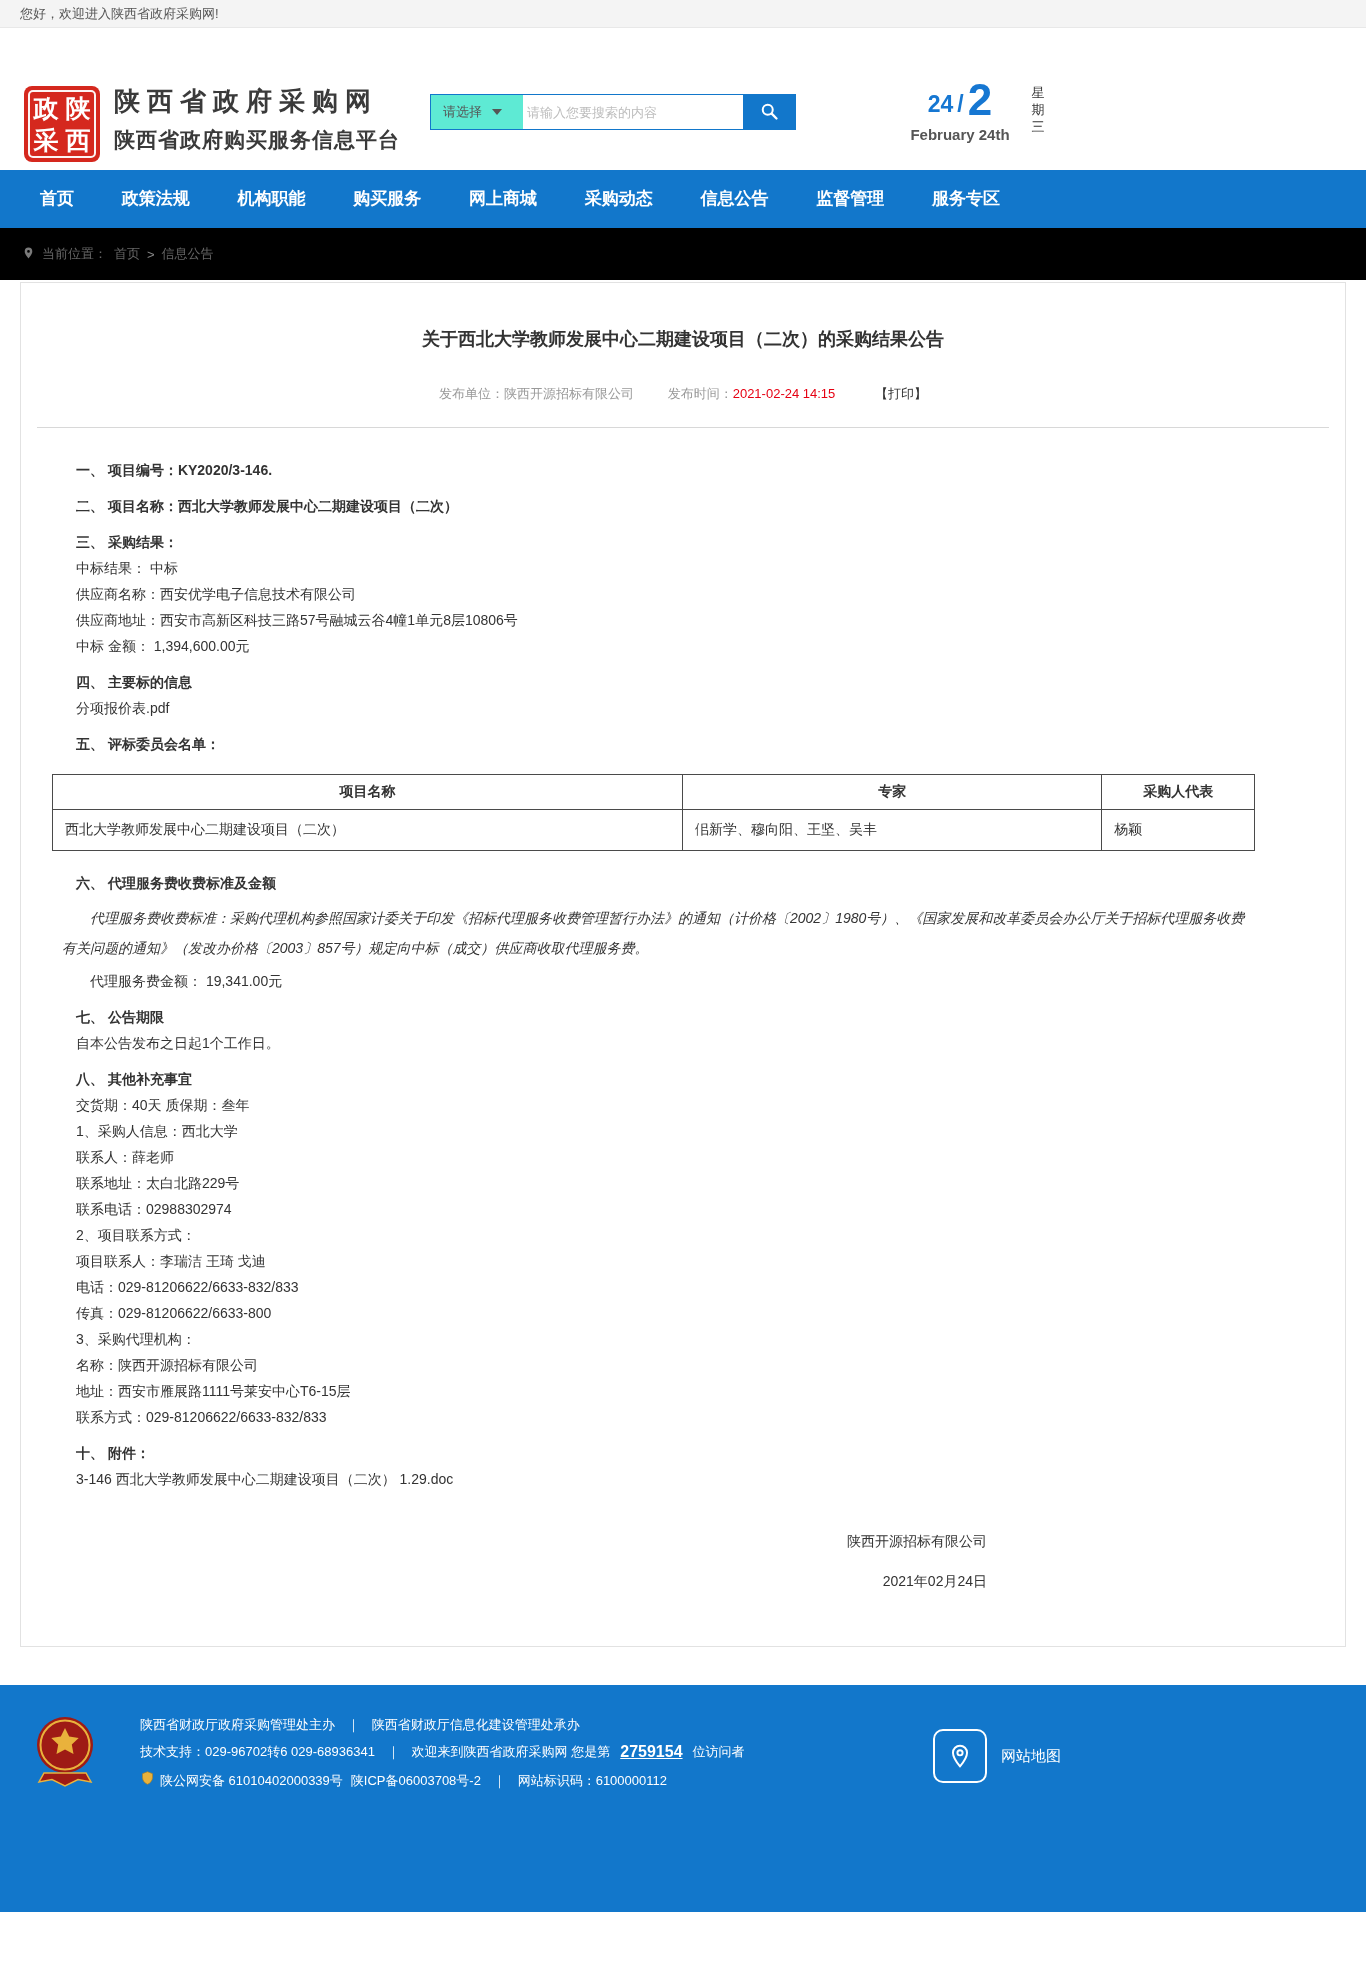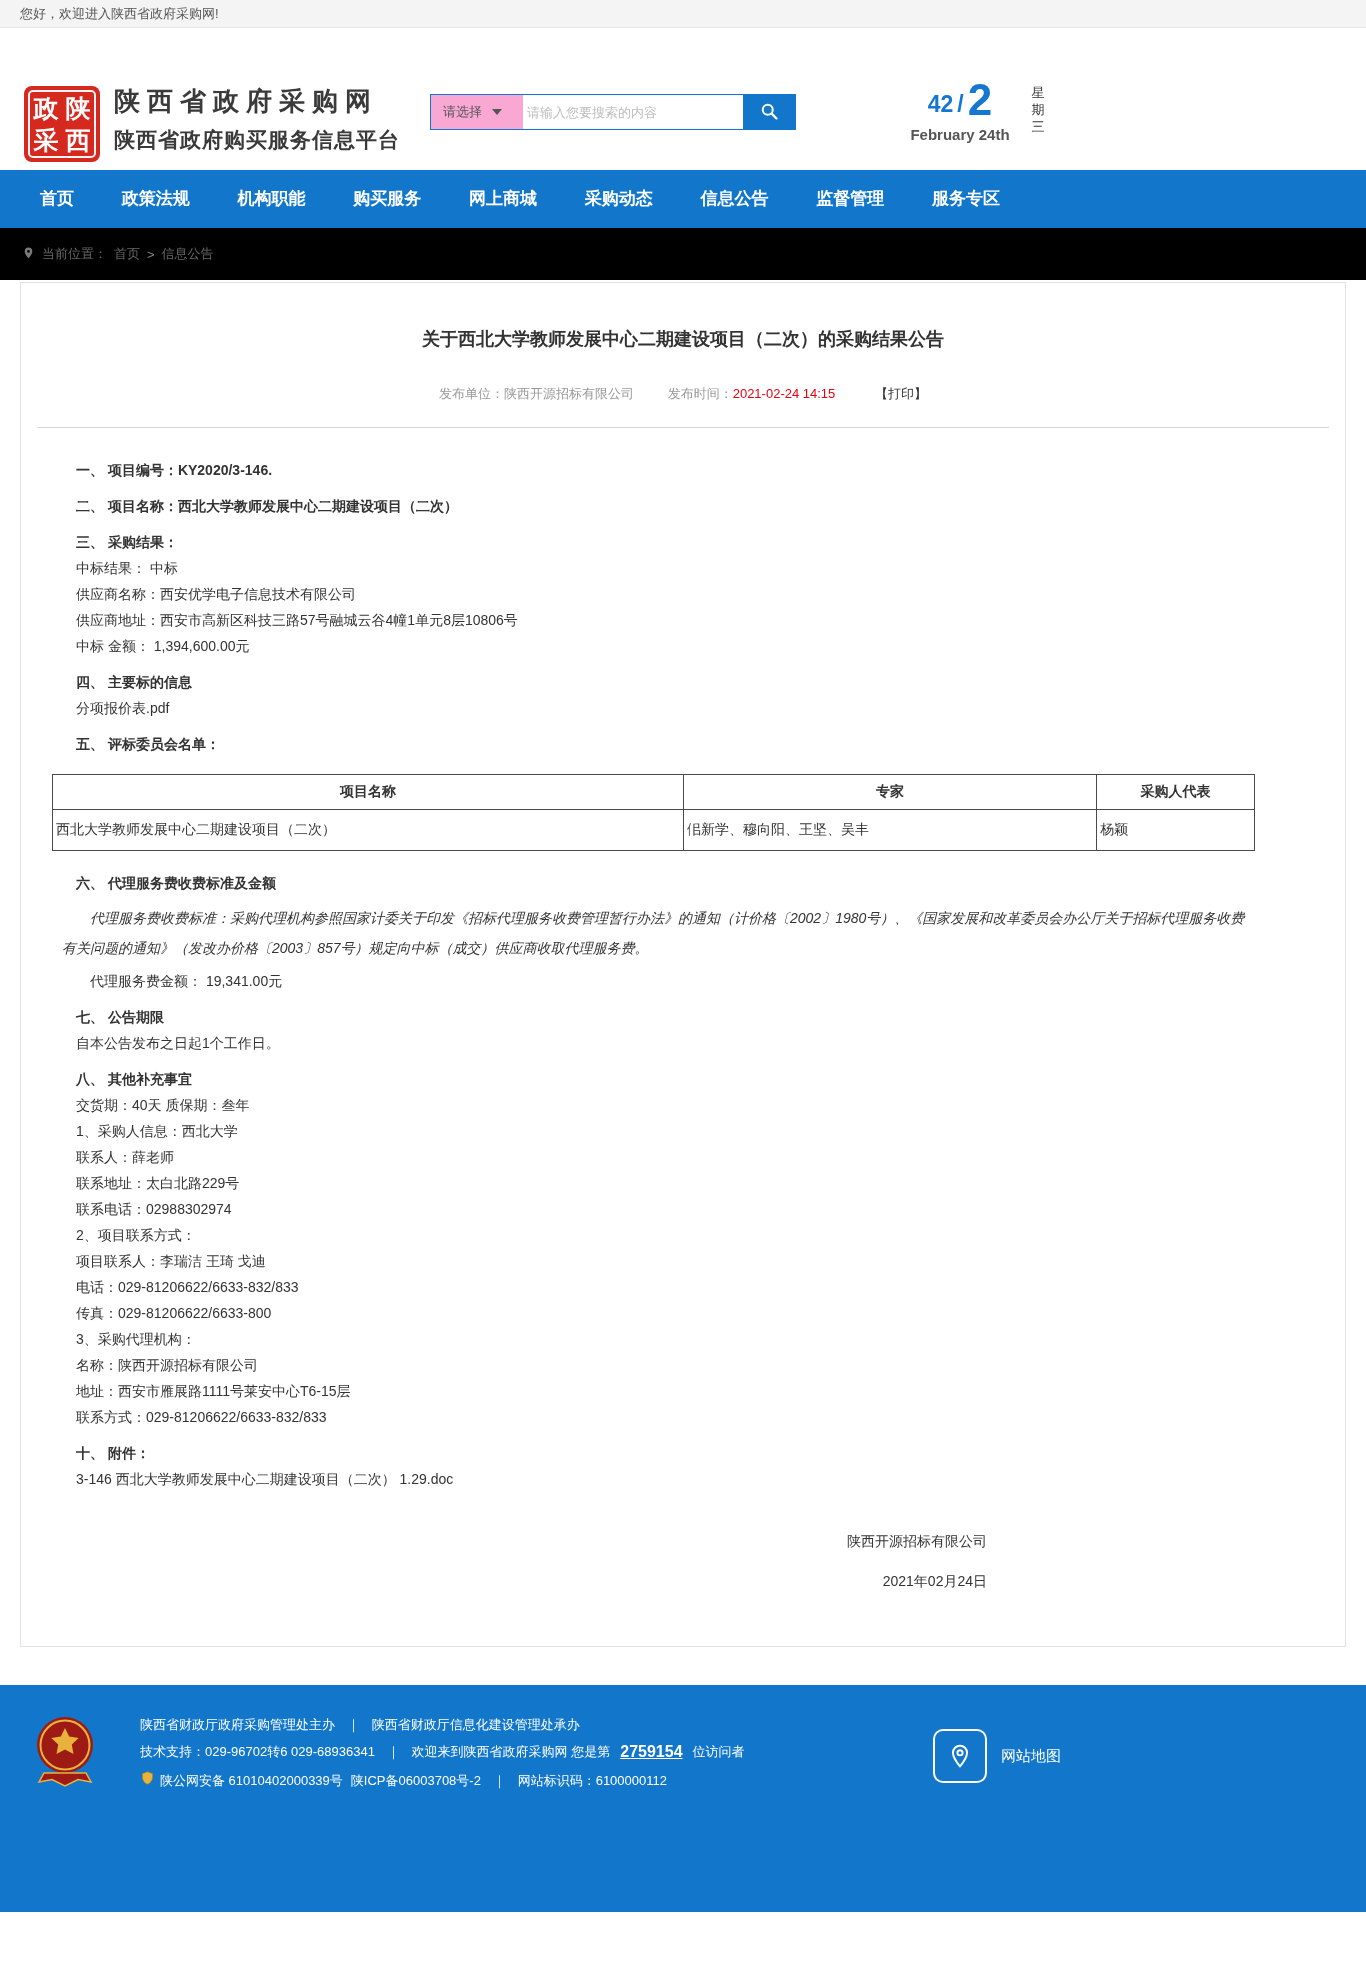--- a/index.html
+++ b/index.html
@@ -29,21 +29,21 @@
     display:grid; grid-template-columns:1fr 1fr; grid-template-rows:1fr 1fr;
     align-items:center; justify-items:center;
     color:#fff; font-weight:bold; font-size:25px; line-height:1;
     font-family:"Liberation Serif","DejaVu Serif",serif;
   }
   .site-titles { position:absolute; left:114px; top:56px; color:#3a3a3a; }
   .site-title { font-size:26px; font-weight:bold; letter-spacing:7px; }
   .site-subtitle { font-size:21px; font-weight:bold; margin-top:7px; letter-spacing:1px; }
   .search-box {
     position:absolute; left:430px; top:66px; width:366px; height:36px;
-    border:1px solid #1277cb; display:flex; align-items:stretch; background:#f9a8d4;
+    border:1px solid #1277cb; display:flex; align-items:stretch; background:#5eead4;
   }
   .search-select {
     width:92px; display:flex; align-items:center; gap:10px;
     padding-left:12px; font-size:13px; color:#555; cursor:pointer;
   }
   .caret-down {
     width:0; height:0; border-left:5px solid transparent; border-right:5px solid transparent;
     border-top:6px solid #555;
   }
   .search-input {
@@ -94,21 +94,21 @@
   .hd { font-weight:bold; padding-top:20px; }
   .wide { margin-left:6px; text-indent:28px; line-height:30px; padding-top:12px;font-style:italic; }
   .ind { margin-left:6px; text-indent:28px; }
   .committee-table {
     width:1203px; margin:22px 0 4px -4px; border-collapse:collapse; font-size:14px;
   }
   .committee-table th {
     border:1px solid #4a4a4a; height:35px; font-weight:bold; text-align:center;
   }
   .committee-table td {
-    border:1px solid #4a4a4a; height:41px; text-align:left; padding-left:3px;
+    border:1px solid #4a4a4a; height:41px; text-align:left; padding-left:12px;
   }
   .doc-link { cursor:pointer; }
   .signature { text-align:right; padding-right:268px; }
   .sig-1 { margin-top:46px; }
   .sig-2 { margin-top:22px; }
   
   .footer { margin-top:38px; background:#1277cb; height:227px; position:relative; color:#fff; }
   .footer-emblem { position:absolute; left:34px; top:30px; }
   .footer-lines { position:absolute; left:140px; top:22px; font-size:13px; }
   .footer-line { margin-top:9px; display:flex; align-items:center; gap:8px; line-height:18px; }
@@ -169,21 +169,21 @@
     <input class="search-input" type="text" placeholder="请输入您要搜索的内容" style="">
     <button class="search-btn">
       <span><svg width="20" height="20" viewBox="0 0 24 24">
             <circle cx="10.5" cy="10.5" r="6" fill="none" stroke="#fff" stroke-width="2.4"></circle>
             <line x1="15.2" y1="15.2" x2="21" y2="21" stroke="#fff" stroke-width="2.8" stroke-linecap="round"></line>
           </svg></span>
     </button>
   </div>
   <div class="hdr-date">
     <div class="numline">
-      <span class="dm">42</span>
+      <span class="dm">24</span>
       <span class="dm">/</span>
       <span class="big-day">2</span>
     </div>
     <div class="engline">
       <span>February</span>
       <span>24th</span>
     </div>
   </div>
   <div class="hdr-weekday">星期三</div>
 </div>

